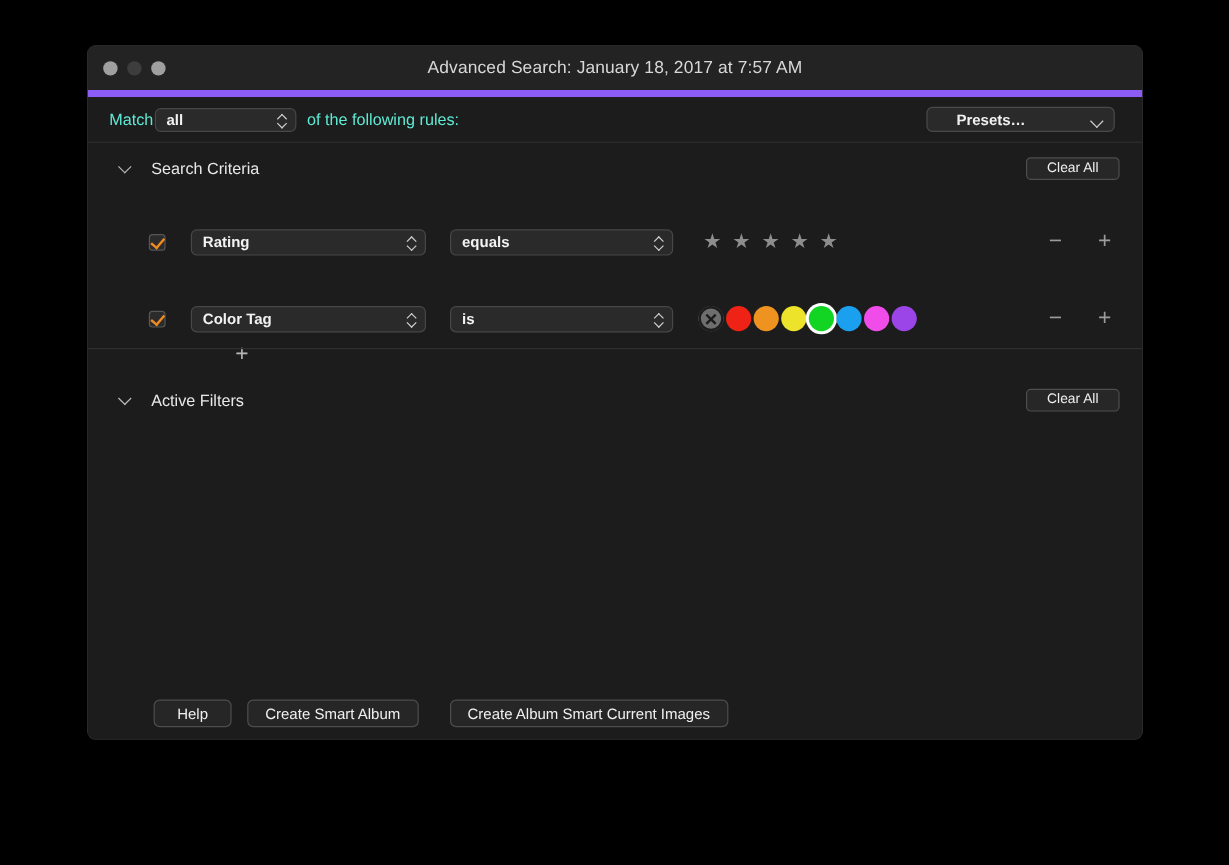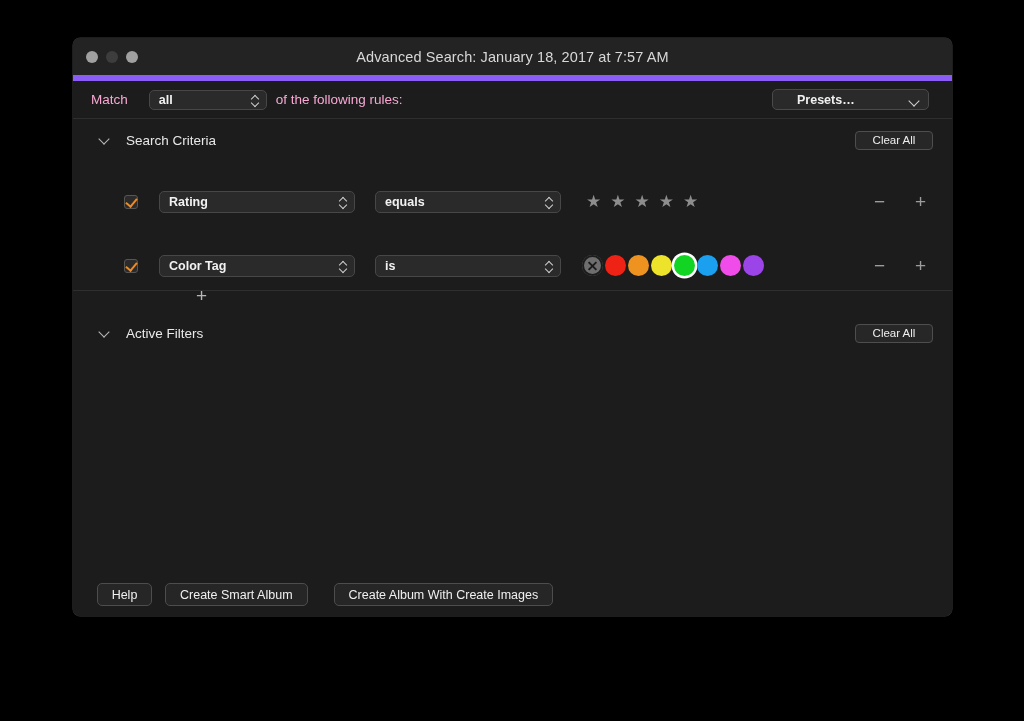--- a/index.html
+++ b/index.html
@@ -77,36 +77,36 @@
   .match-row {
     position: relative;
     height: 37px;
     display: flex;
     align-items: center;
     padding: 0 0 0 18px;
   }
   .match-label,
   .match-suffix {
     font-size: 13.5px;
-    color: #f9a8d4;
+    color: #5eead4;
   }
   .match-suffix { margin-left: 9px; }
 
   
   .popup {
     position: relative;
     display: inline-flex;
     align-items: center;
     background: #2a2a2a;
     border: 1px solid #474747;
     border-radius: 5px;
     height: 20px;
     box-sizing: border-box;
     padding: 0 22px 0 9px;
-    margin-left: 21px;
+    margin-left: 1px;
     cursor: default;
   }
   .popup .ptext {
     font-size: 12.5px;
     font-weight: bold;
     color: #f2f2f2;
     white-space: nowrap;
   }
   .popup.match-popup { width: 118px; }
 
@@ -393,21 +393,21 @@
     box-sizing: border-box;
     display: inline-flex;
     align-items: center;
     justify-content: center;
     font-size: 12.5px;
     color: #f0f0f0;
     padding: 0 14px;
     cursor: default;
     white-space: nowrap;
   }
-  .btn.help { width: 55px; padding: 6px; }
+  .btn.help { width: 65px; padding: 6px; margin-left: 31px; }
 </style>
 </head>
 <body>
 
 <div class="desktop">
 
   <div class="window">
 
     <div class="titlebar">
       <div class="traffic">
@@ -518,18 +518,18 @@
 
       <div class="section-head" style="margin-top:9px;">
         <span class="disclose"></span>
         <span class="section-title">Active Filters</span>
         <span class="clear-all">Clear All</span>
       </div>
 
       <div class="footer">
         <span class="btn help">Help</span>
         <span class="btn">Create Smart Album</span>
-        <span class="btn" style="margin-left:13px;">Create Album With Create Images</span>
+        <span class="btn" style="margin-left:13px;">Create Album Smart Current Images</span>
       </div>
 
     </div>
   </div>
 </div>
 
 </body></html>

